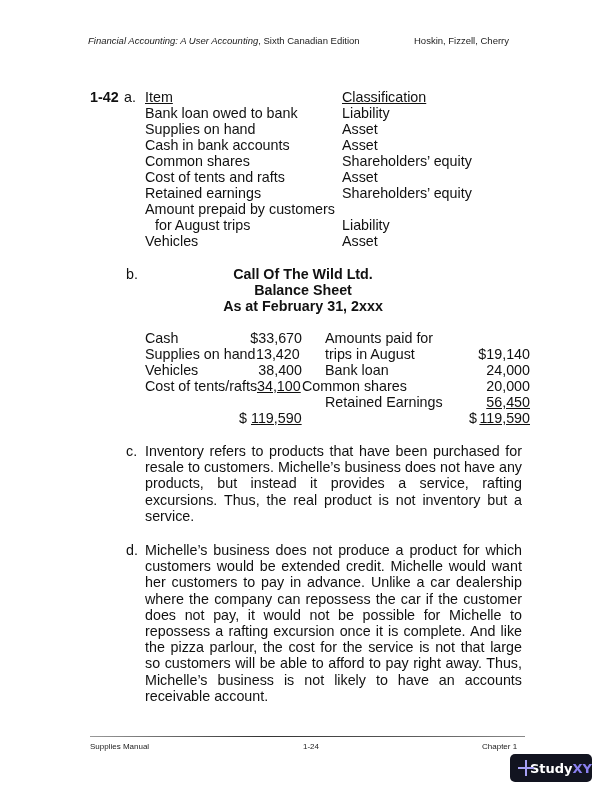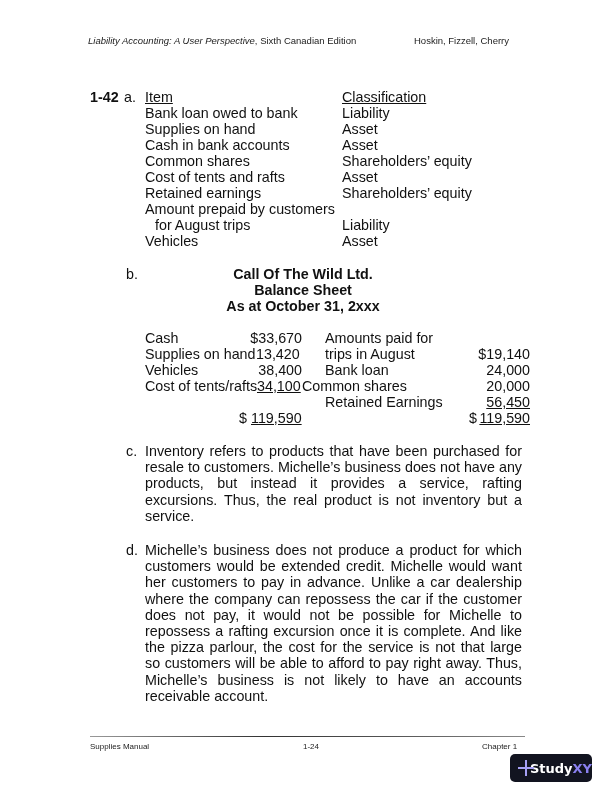--- a/index.html
+++ b/index.html
@@ -24,21 +24,21 @@
   .badge-plus::before, .badge-plus::after { content:""; position:absolute; background:#a6a0f5; }
   .badge-plus::before { left:7px; top:0; width:2px; height:16px; }
   .badge-plus::after { left:0; top:7px; width:16px; height:2px; }
   .badge-text { margin-left:5px; font-family:"DejaVu Sans", sans-serif; font-weight:bold;
                 font-size:13px; color:#fff; }
   .badge-text .xy { color:#8a80f0; }
 </style>
 </head>
 <body>
 
-<div class="hdr hdr-left"><i>Liability Accounting: A User Perspective</i><span>, Sixth Canadian Edition</span></div>
+<div class="hdr hdr-left"><i>Financial Accounting: A User Accounting</i><span>, Sixth Canadian Edition</span></div>
 <div class="hdr hdr-right">Hoskin, Fizzell, Cherry</div>
 
 <div class="s b" style="left:90px;top:89px;">1-42</div>
 <div class="s" style="left:124px;top:89px;">a.</div>
 <div class="s u" style="left:145px;top:89px;">Item</div>
 <div class="s u" style="left:342px;top:89px;">Classification</div>
 
 <div>
   <div class="s" style="left:145px;top:105px;">Bank loan owed to bank</div>
   <div class="s" style="left:342px;top:105px;">Liability</div>
@@ -56,21 +56,21 @@
   <div class="s" style="left:342px;top:201px;"></div>
   <div class="s" style="left:155px;top:217px;">for August trips</div>
   <div class="s" style="left:342px;top:217px;">Liability</div>
   <div class="s" style="left:145px;top:233px;">Vehicles</div>
   <div class="s" style="left:342px;top:233px;">Asset</div>
 </div>
 
 <div class="s" style="left:126px;top:266px;">b.</div>
 <div class="s b" style="left:230px;top:266px;width:105px;text-align:center;width:160px;left:223px;">Call Of The Wild Ltd.</div>
 <div class="s b" style="left:223px;top:282px;width:160px;text-align:center;">Balance Sheet</div>
-<div class="s b" style="left:223px;top:298px;width:160px;text-align:center;">As at October 31, 2xxx</div>
+<div class="s b" style="left:223px;top:298px;width:160px;text-align:center;">As at February 31, 2xxx</div>
 
 <div>
   <div class="s" style="left:145px;top:330px;">Cash</div>
   <div class="s num" style="left:220px;top:330px;width:82px;">$33,670</div>
   <div class="s" style="left:145px;top:346px;">Supplies on hand</div>
   <div class="s" style="left:256px;top:346px;">13,420</div>
   <div class="s" style="left:145px;top:362px;">Vehicles</div>
   <div class="s num" style="left:220px;top:362px;width:82px;">38,400</div>
   <div class="s" style="left:145px;top:378px;">Cost of tents/rafts</div>
   <div class="s u" style="left:257px;top:378px;">34,100</div>

